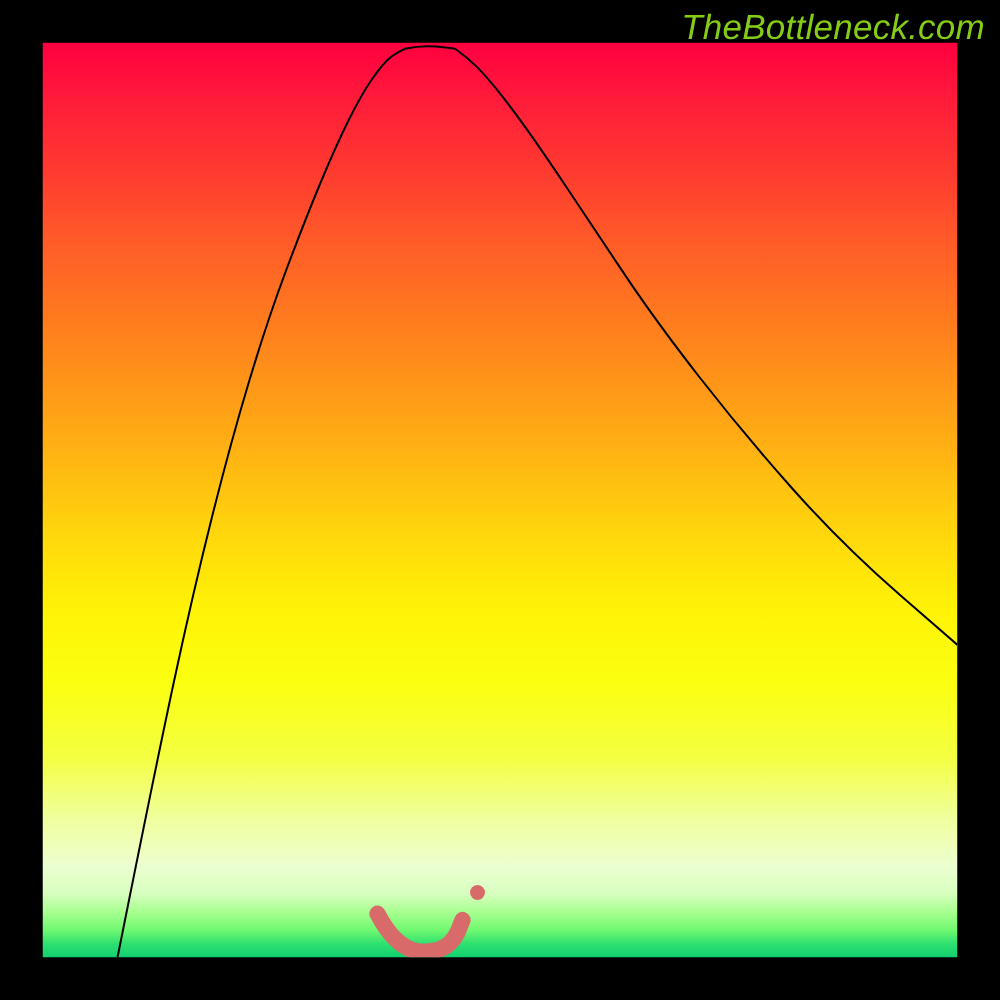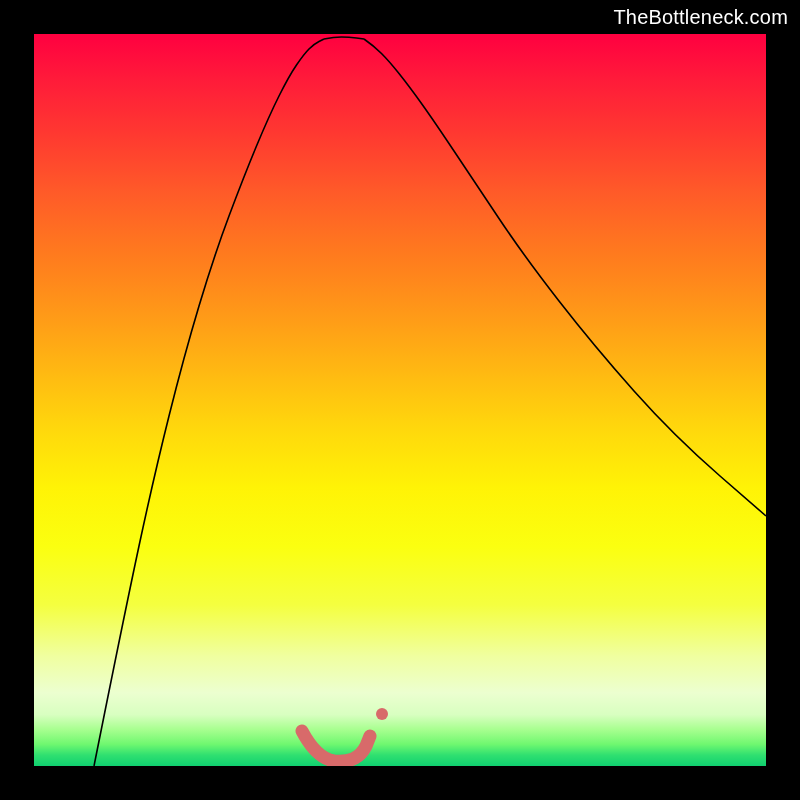--- a/index.html
+++ b/index.html
@@ -41,25 +41,26 @@
       #a8ff90 95%,
       #70f870 97%,
       #30e070 98.5%,
       #10d070 100%
     );
   }
   .watermark {
     position: absolute;
     top: 6px;
     right: 12px;
-    color: #ffffff;
-    font-size: 20px;
+    color: #84cc16;
+    font-size: 28px;
     font-weight: 500;
     letter-spacing: 0.2px;
     user-select: none;
+    font-style: italic;
   }
   svg {
     position: absolute;
     inset: 0;
   }
   .curve {
     fill: none;
     stroke: #000000;
     stroke-width: 1.6;
   }

